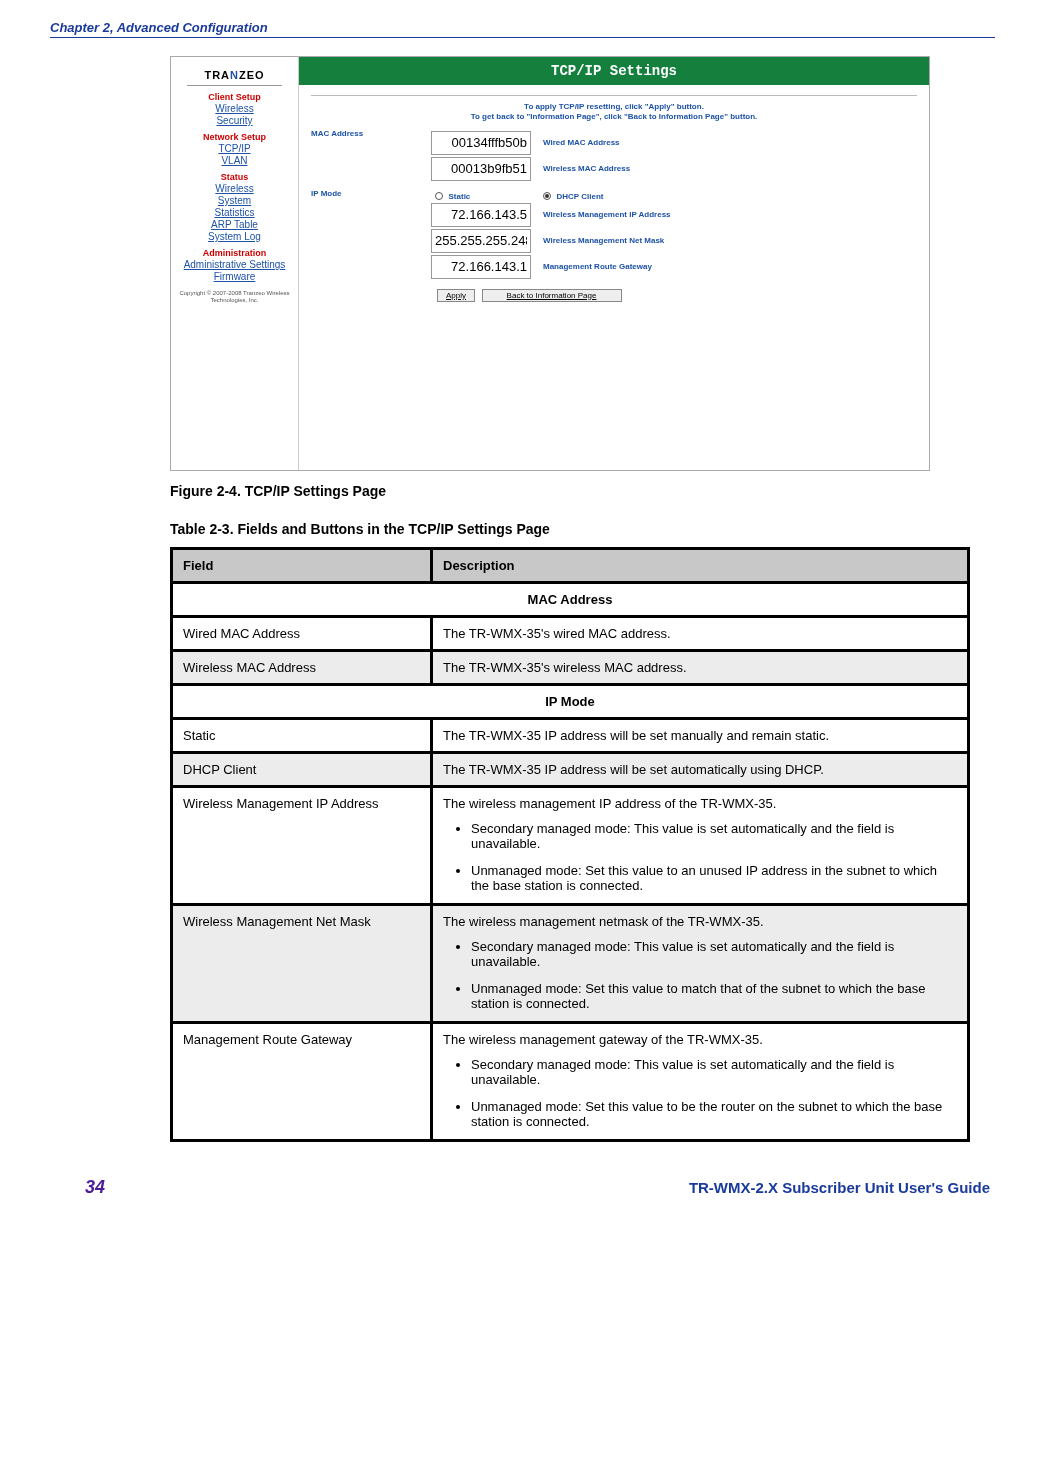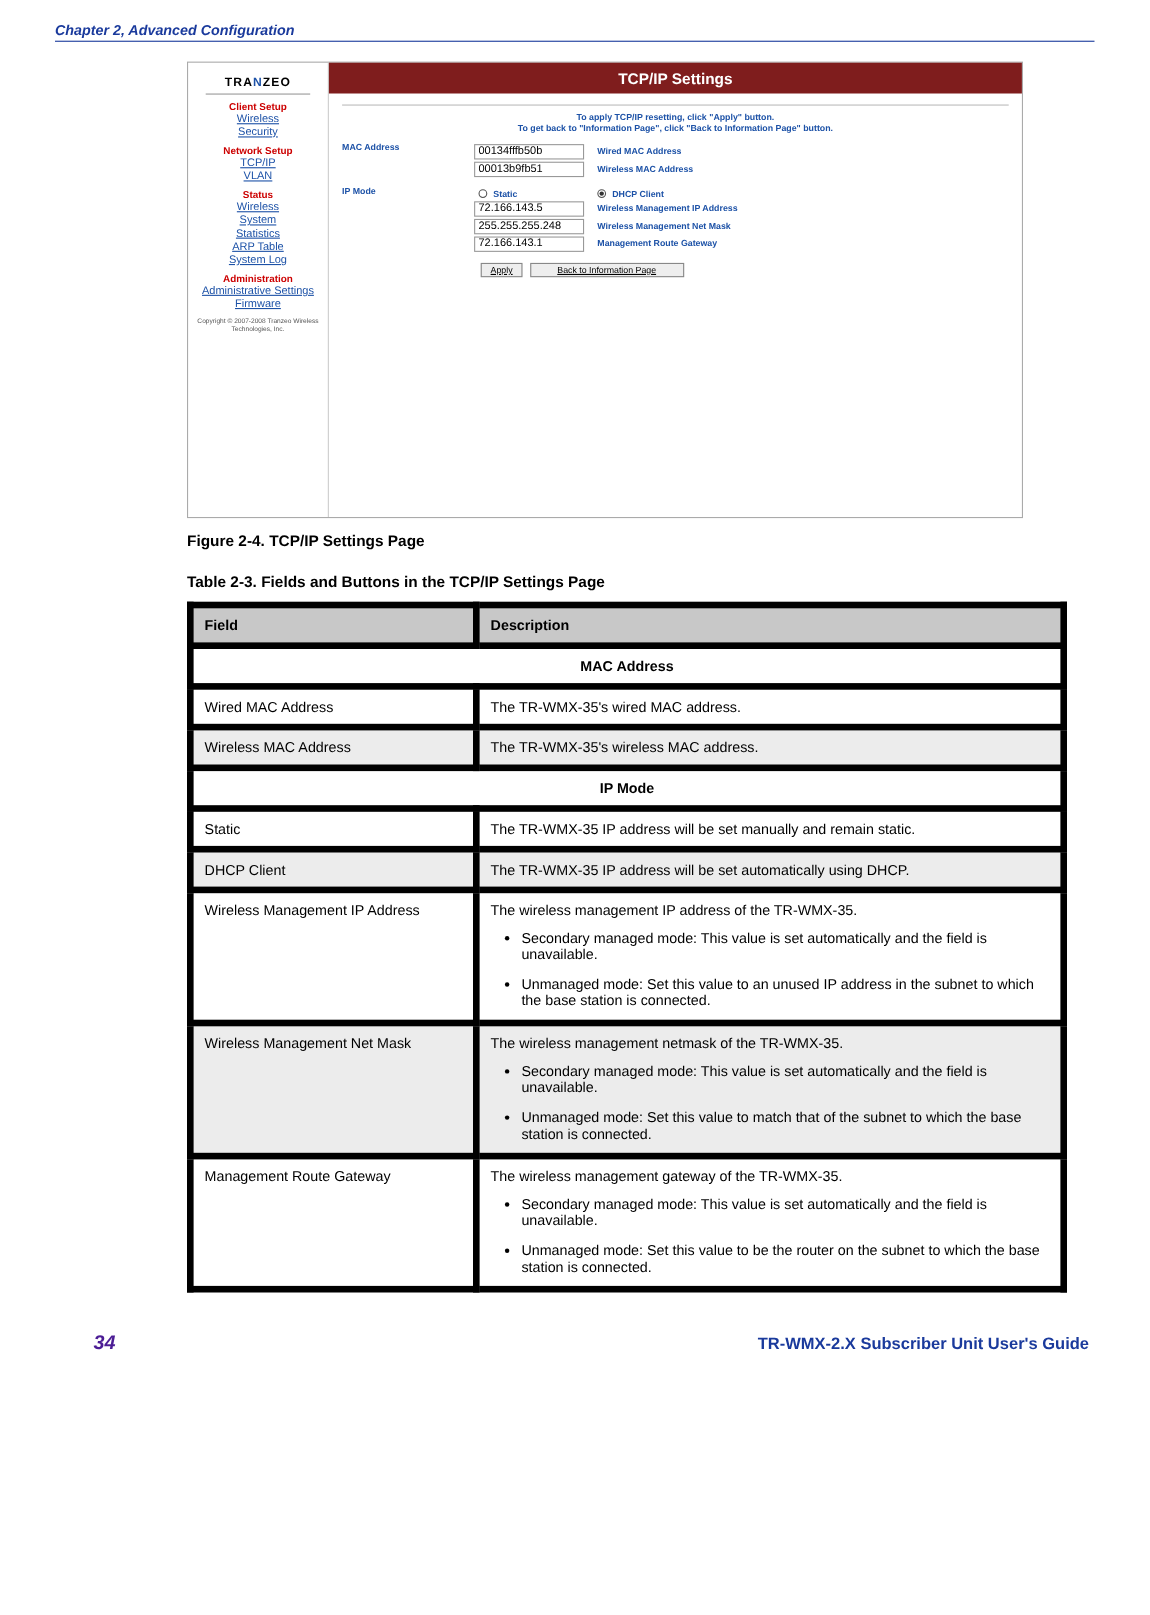--- a/index.html
+++ b/index.html
@@ -11,37 +11,37 @@
   .screenshot { width: 760px; height: 415px; margin: 0 auto 12px 120px; border: 1px solid #aaa; display: flex; font-size: 9px; }
   .ss-sidebar { width: 128px; border-right: 1px solid #ccc; padding: 6px 4px; text-align: center; }
   .ss-logo { font-weight: bold; font-size: 11px; margin: 6px 0 4px; letter-spacing: 1px; }
   .ss-logo span { color: #1d52a7; }
   .ss-sidebar hr { margin: 3px 12px; border: none; border-top: 1px solid #999; }
   .ss-hdr { color: #c00; font-weight: bold; font-size: 9px; margin-top: 6px; }
   .ss-link { color: #1d52a7; text-decoration: underline; font-size: 10px; display: block; margin: 1px 0; cursor: pointer; }
   .ss-copy { font-size: 6px; color: #555; margin-top: 8px; line-height: 1.2; }
 
   .ss-main { flex: 1; }
-  .ss-title { background: #7f1d1d; color: #fff; text-align: center; font-weight: bold; padding: 6px; font-size: 14px; }
+  .ss-title { background: #15803d; color: #fff; text-align: center; font-weight: bold; padding: 6px; font-size: 14px; font-family: Liberation Mono, monospace; }
   .ss-body { padding: 8px 12px; }
   .ss-hr2 { border: none; border-top: 1px solid #bbb; margin: 2px 0 6px; }
   .ss-instr { text-align: center; color: #1d52a7; font-weight: bold; font-size: 8px; line-height: 1.3; }
   .ss-row { display: flex; margin: 2px 0; align-items: center; }
   .ss-lbl { color: #1d52a7; font-weight: bold; width: 120px; font-size: 8px; }
-  .ss-in { border: 1px solid #999; padding: 1px 3px; width: 100px; font-size: 10px; background: #fff; height: 14px; }
+  .ss-in { border: 1px solid #999; padding: 11px 3px; width: 100px; font-size: 13px; background: #fff; height: 14px; text-align: right; }
   .ss-desc { color: #1d52a7; font-weight: bold; margin-left: 12px; font-size: 8px; }
   .ss-radio { display: inline-block; width: 8px; height: 8px; border: 1px solid #555; border-radius: 50%; margin-right: 3px; vertical-align: middle; position: relative; }
   .ss-radio.sel::after { content: ''; position: absolute; top: 1px; left: 1px; width: 4px; height: 4px; border-radius: 50%; background: #333; }
   .ss-btn { border: 1px solid #888; background: #eee; padding: 1px 8px; font-size: 8px; cursor: pointer; margin: 0 2px; text-decoration: underline; }
 
   .fig-caption { font-weight: bold; font-size: 14px; margin: 12px 0 22px 120px; }
   .tbl-caption { font-weight: bold; font-size: 14px; margin: 0 0 10px 120px; }
 
   table.fields { width: 800px; margin-left: 120px; border-collapse: collapse; font-size: 13px; }
-  table.fields th, table.fields td { border: 6px solid #000000; padding: 8px 10px; vertical-align: top; text-align: left; }
+  table.fields th, table.fields td { border: 3px solid #000000; padding: 8px 10px; vertical-align: top; text-align: left; }
   table.fields thead th { background: #c8c8c8; font-weight: bold; }
   table.fields .sect { background: #fff; text-align: center; font-weight: bold; }
   table.fields tr.alt td { background: #ececec; }
   table.fields td.f { width: 260px; }
   .bullets { list-style: disc; padding-left: 28px; margin-top: 10px; }
   .bullets li { margin-bottom: 12px; }
   .bullets li:last-child { margin-bottom: 2px; }
 
   .footer { display: flex; justify-content: space-between; align-items: baseline; margin-top: 35px; padding: 0 5px; }
   .footer .pn { font-style: italic; font-weight: bold; font-size: 18px; color: #4c1d95; margin-left: 30px; }

